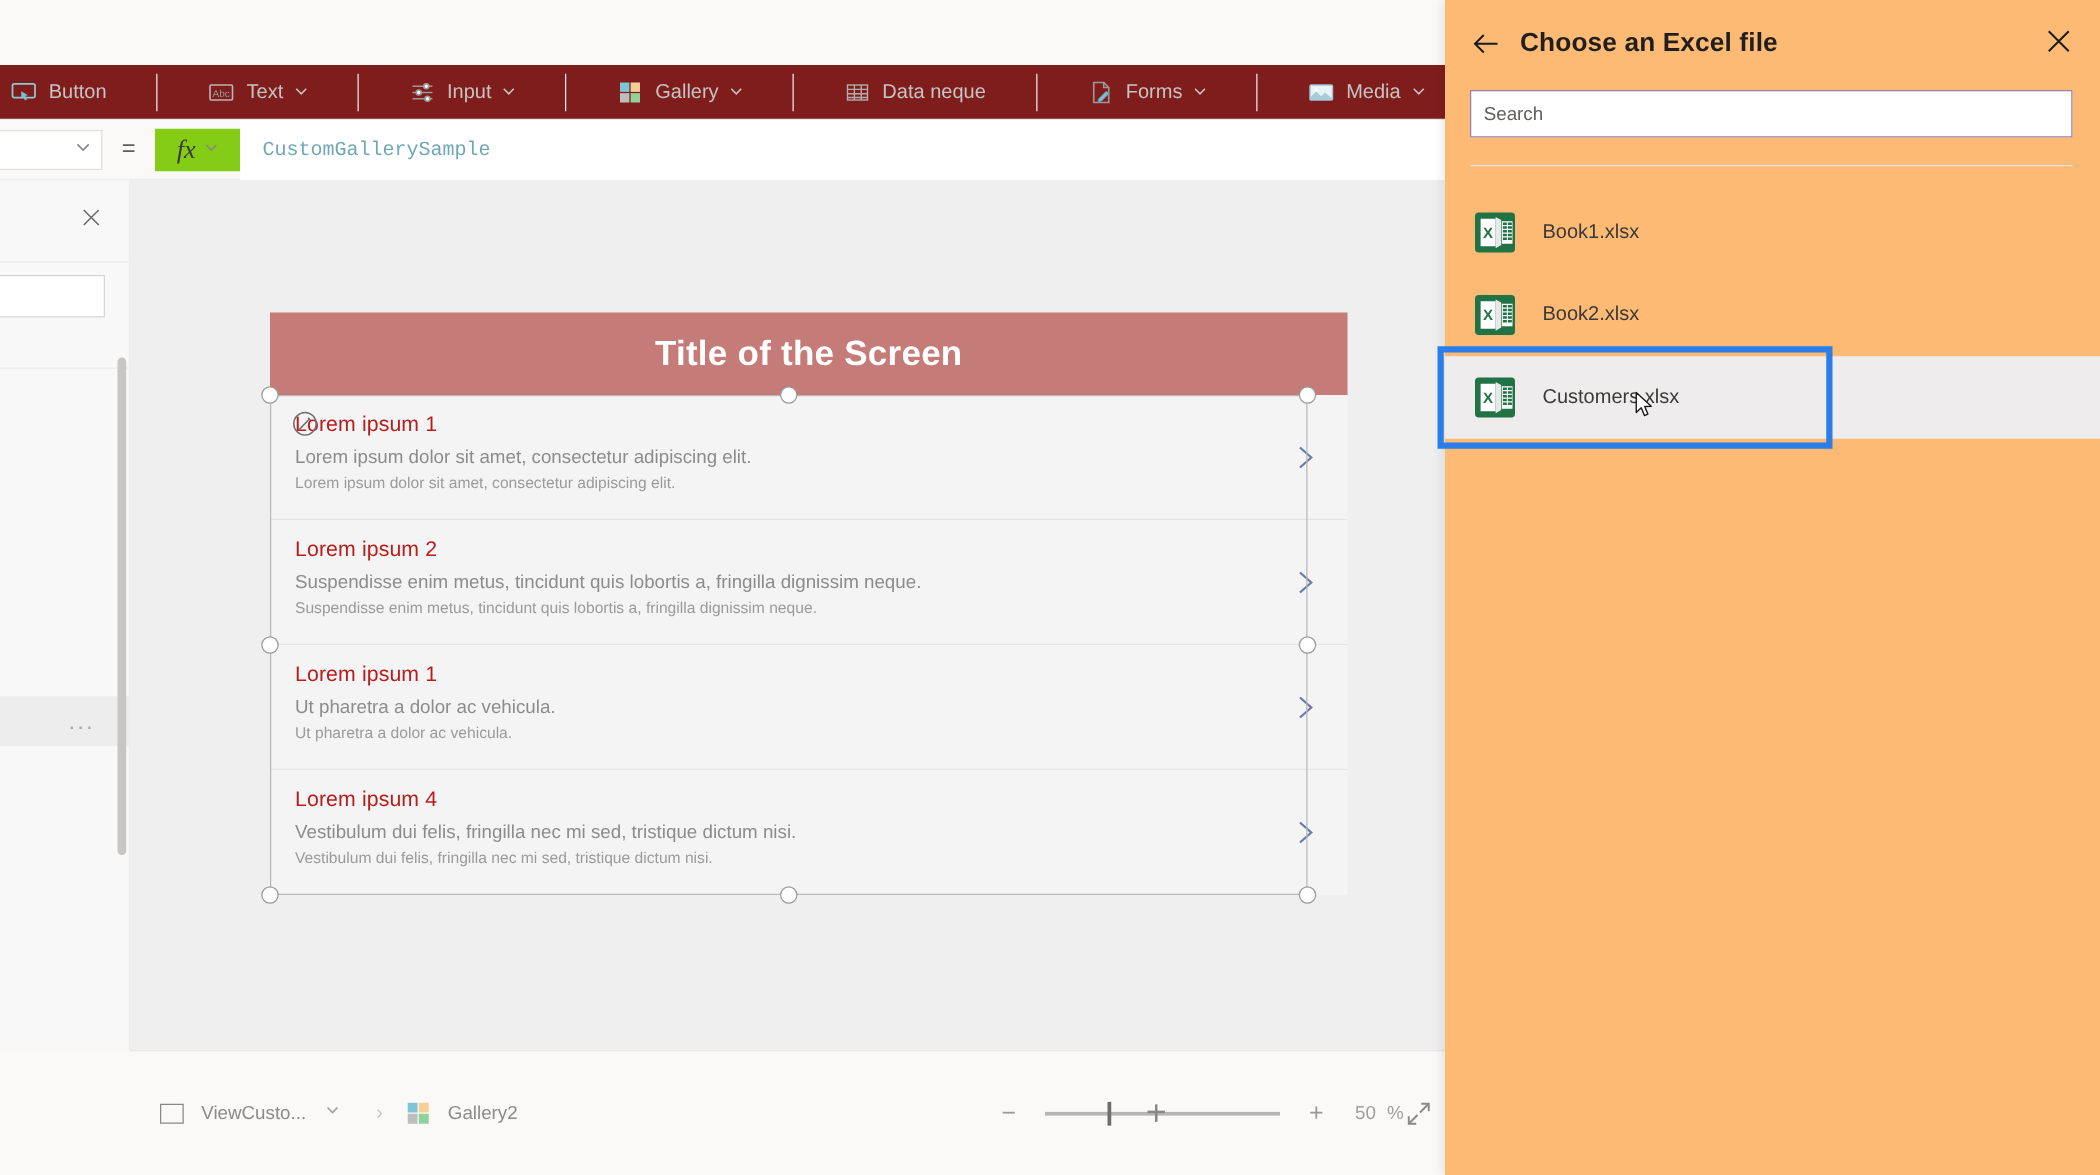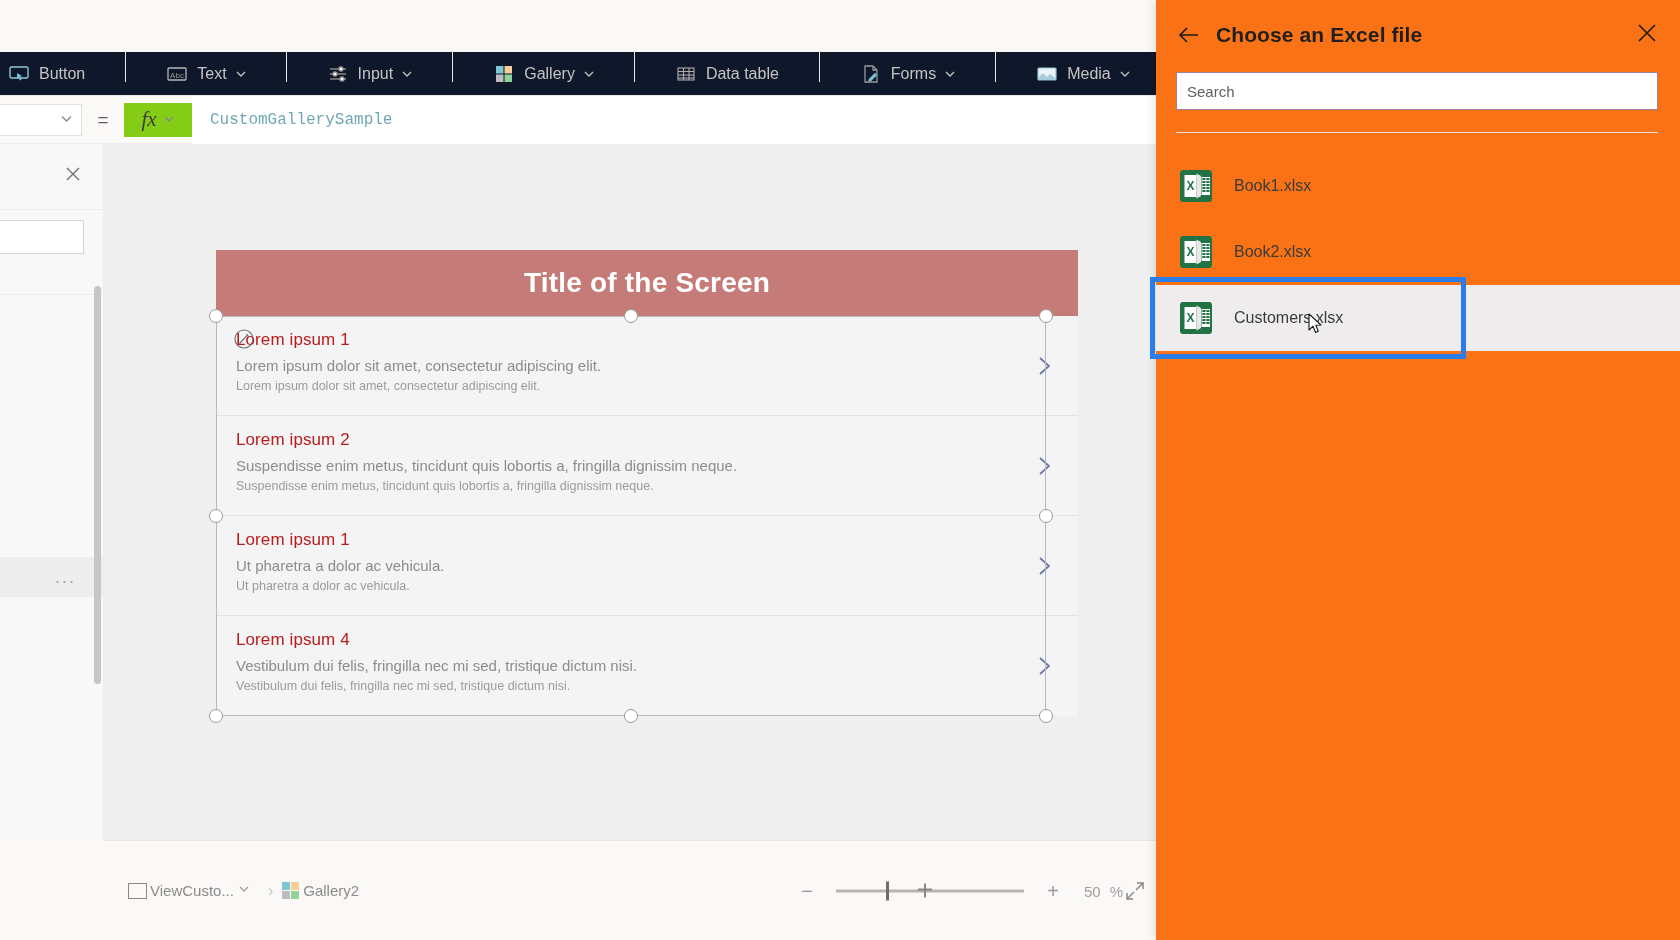--- a/index.html
+++ b/index.html
@@ -27,23 +27,23 @@
   .app-title {
     position: absolute; left: 0; top: 0; width: 1238px; height: 52px;
     display: flex; align-items: center; justify-content: center;
     font-size: 17px; color: #b9b7b5; letter-spacing: .1px;
     padding-right: 10px;
   }
 
   
   .ribbon {
     position: absolute; left: 0; top: 52px; width: 1238px; height: 44px;
-    background: #0f172a;
+    background: #7f1d1d;
     border-bottom: 1px solid #eceaea;
-    display: flex; align-items: flex-start; gap: 25px;
+    display: flex; align-items: center; gap: 25px;
   }
   .ribbon-item {
     display: flex; align-items: center; gap: 9px;
     height: 44px; padding: 0 15px;
     color: #c6c4c2; font-size: 16px; white-space: nowrap;
     position: relative;
   }
   .ribbon-item:nth-child(1) { padding-left: 8px; }
   .ribbon-sep {
     width: 1px; height: 30px; background: #ebe9e7; flex: 0 0 1px;
@@ -145,21 +145,21 @@
     position: absolute; width: 14px; height: 14px; border-radius: 50%;
     background: #ffffff; border: 1px solid #9a9a9a;
   }
 
   
   .statusbar {
     position: absolute; left: 104px; top: 840px; width: 1052px; height: 100px;
     background: #faf9f8; border-top: 1px solid #e8e6e4;
     display: flex; align-items: center;
   }
-  .crumb { display: flex; align-items: center; gap: 3px; padding-left: 24px; text-align: center; }
+  .crumb { display: flex; align-items: center; gap: 14px; padding-left: 24px; text-align: center; }
   .crumb-box { width: 19px; height: 16px; border: 1.6px solid #8a8886; }
   .crumb-txt { font-size: 15px; color: #8d8b89; }
   .crumb-sep { margin: 0 6px 0 14px; color: #c8c6c4; font-size: 16px; }
   .crumb-tile { width: 18px; height: 18px; position: relative; }
 
   .zoomctl {
     position: absolute; left: 690px; top: 50%; transform: translateY(-50%);
     display: flex; align-items: center; gap: 0;
   }
   .zm-btn { width: 26px; text-align: center; color: #9b9998; font-size: 20px; }
@@ -174,21 +174,21 @@
   .zm-tick2 { position: absolute; left: 82px; top: -1px; width: 14px; height: 2px;
     background: #8a8886; }
   .zm-val { margin-left: 18px; font-size: 15px; color: #a19f9d; }
   .zm-pct { margin-left: 9px; font-size: 15px; color: #a19f9d; }
   .fit-icon { position: absolute; left: 1020px; top: 50%; transform: translateY(-50%);
     width: 22px; height: 22px; color: #8a8886; }
 
   
   .flyout {
     position: absolute; right: 0; top: 0; width: 524px; height: 940px;
-    background: #f97316;
+    background: #fdba74;
     box-shadow: -2px 0 9px rgba(0,0,0,.10);
     z-index: 50;
   }
   .fly-head {
     position: relative; height: 70px; display: flex; align-items: center;
     padding: 0 0 0 20px;
   }
   .fly-back { width: 26px; height: 26px; color: #1b1a19; margin-right: 14px; }
   .fly-title { font-size: 21px; font-weight: bold; color: #201f1e; letter-spacing: .1px; }
   .fly-close { position: absolute; right: 22px; top: 22px; width: 22px; height: 22px;
@@ -291,21 +291,21 @@
       <span class="ribbon-ico">
         <svg width="22" height="22" viewBox="0 0 22 22" stroke="#b0aeac" stroke-width="1.1" fill="none">
             <rect x="3" y="5" width="16" height="12"></rect>
             <line x1="3" y1="8.5" x2="19" y2="8.5"></line>
             <line x1="3" y1="12" x2="19" y2="12"></line>
             <line x1="3" y1="15" x2="19" y2="15"></line>
             <line x1="8.5" y1="5" x2="8.5" y2="17"></line>
             <line x1="14" y1="5" x2="14" y2="17"></line>
           </svg>
       </span>
-      <span>Data table</span>
+      <span>Data neque</span>
     </div>
     <div class="ribbon-sep"></div>
 
     <div class="ribbon-item">
       <span class="ribbon-ico">
         <svg width="22" height="22" viewBox="0 0 22 22">
             <path d="M5 3 h8 l4 4 v12 h-12 z" fill="none" stroke="#9b9997" stroke-width="1.3"></path>
             <path d="M13 3 v4 h4" fill="none" stroke="#9b9997" stroke-width="1.3"></path>
             <path d="M9 16 l6-6 2 2 -6 6 -2.6.6z" fill="#7fbfd0" stroke="#5a9fb5" stroke-width=".8"></path>
           </svg>

